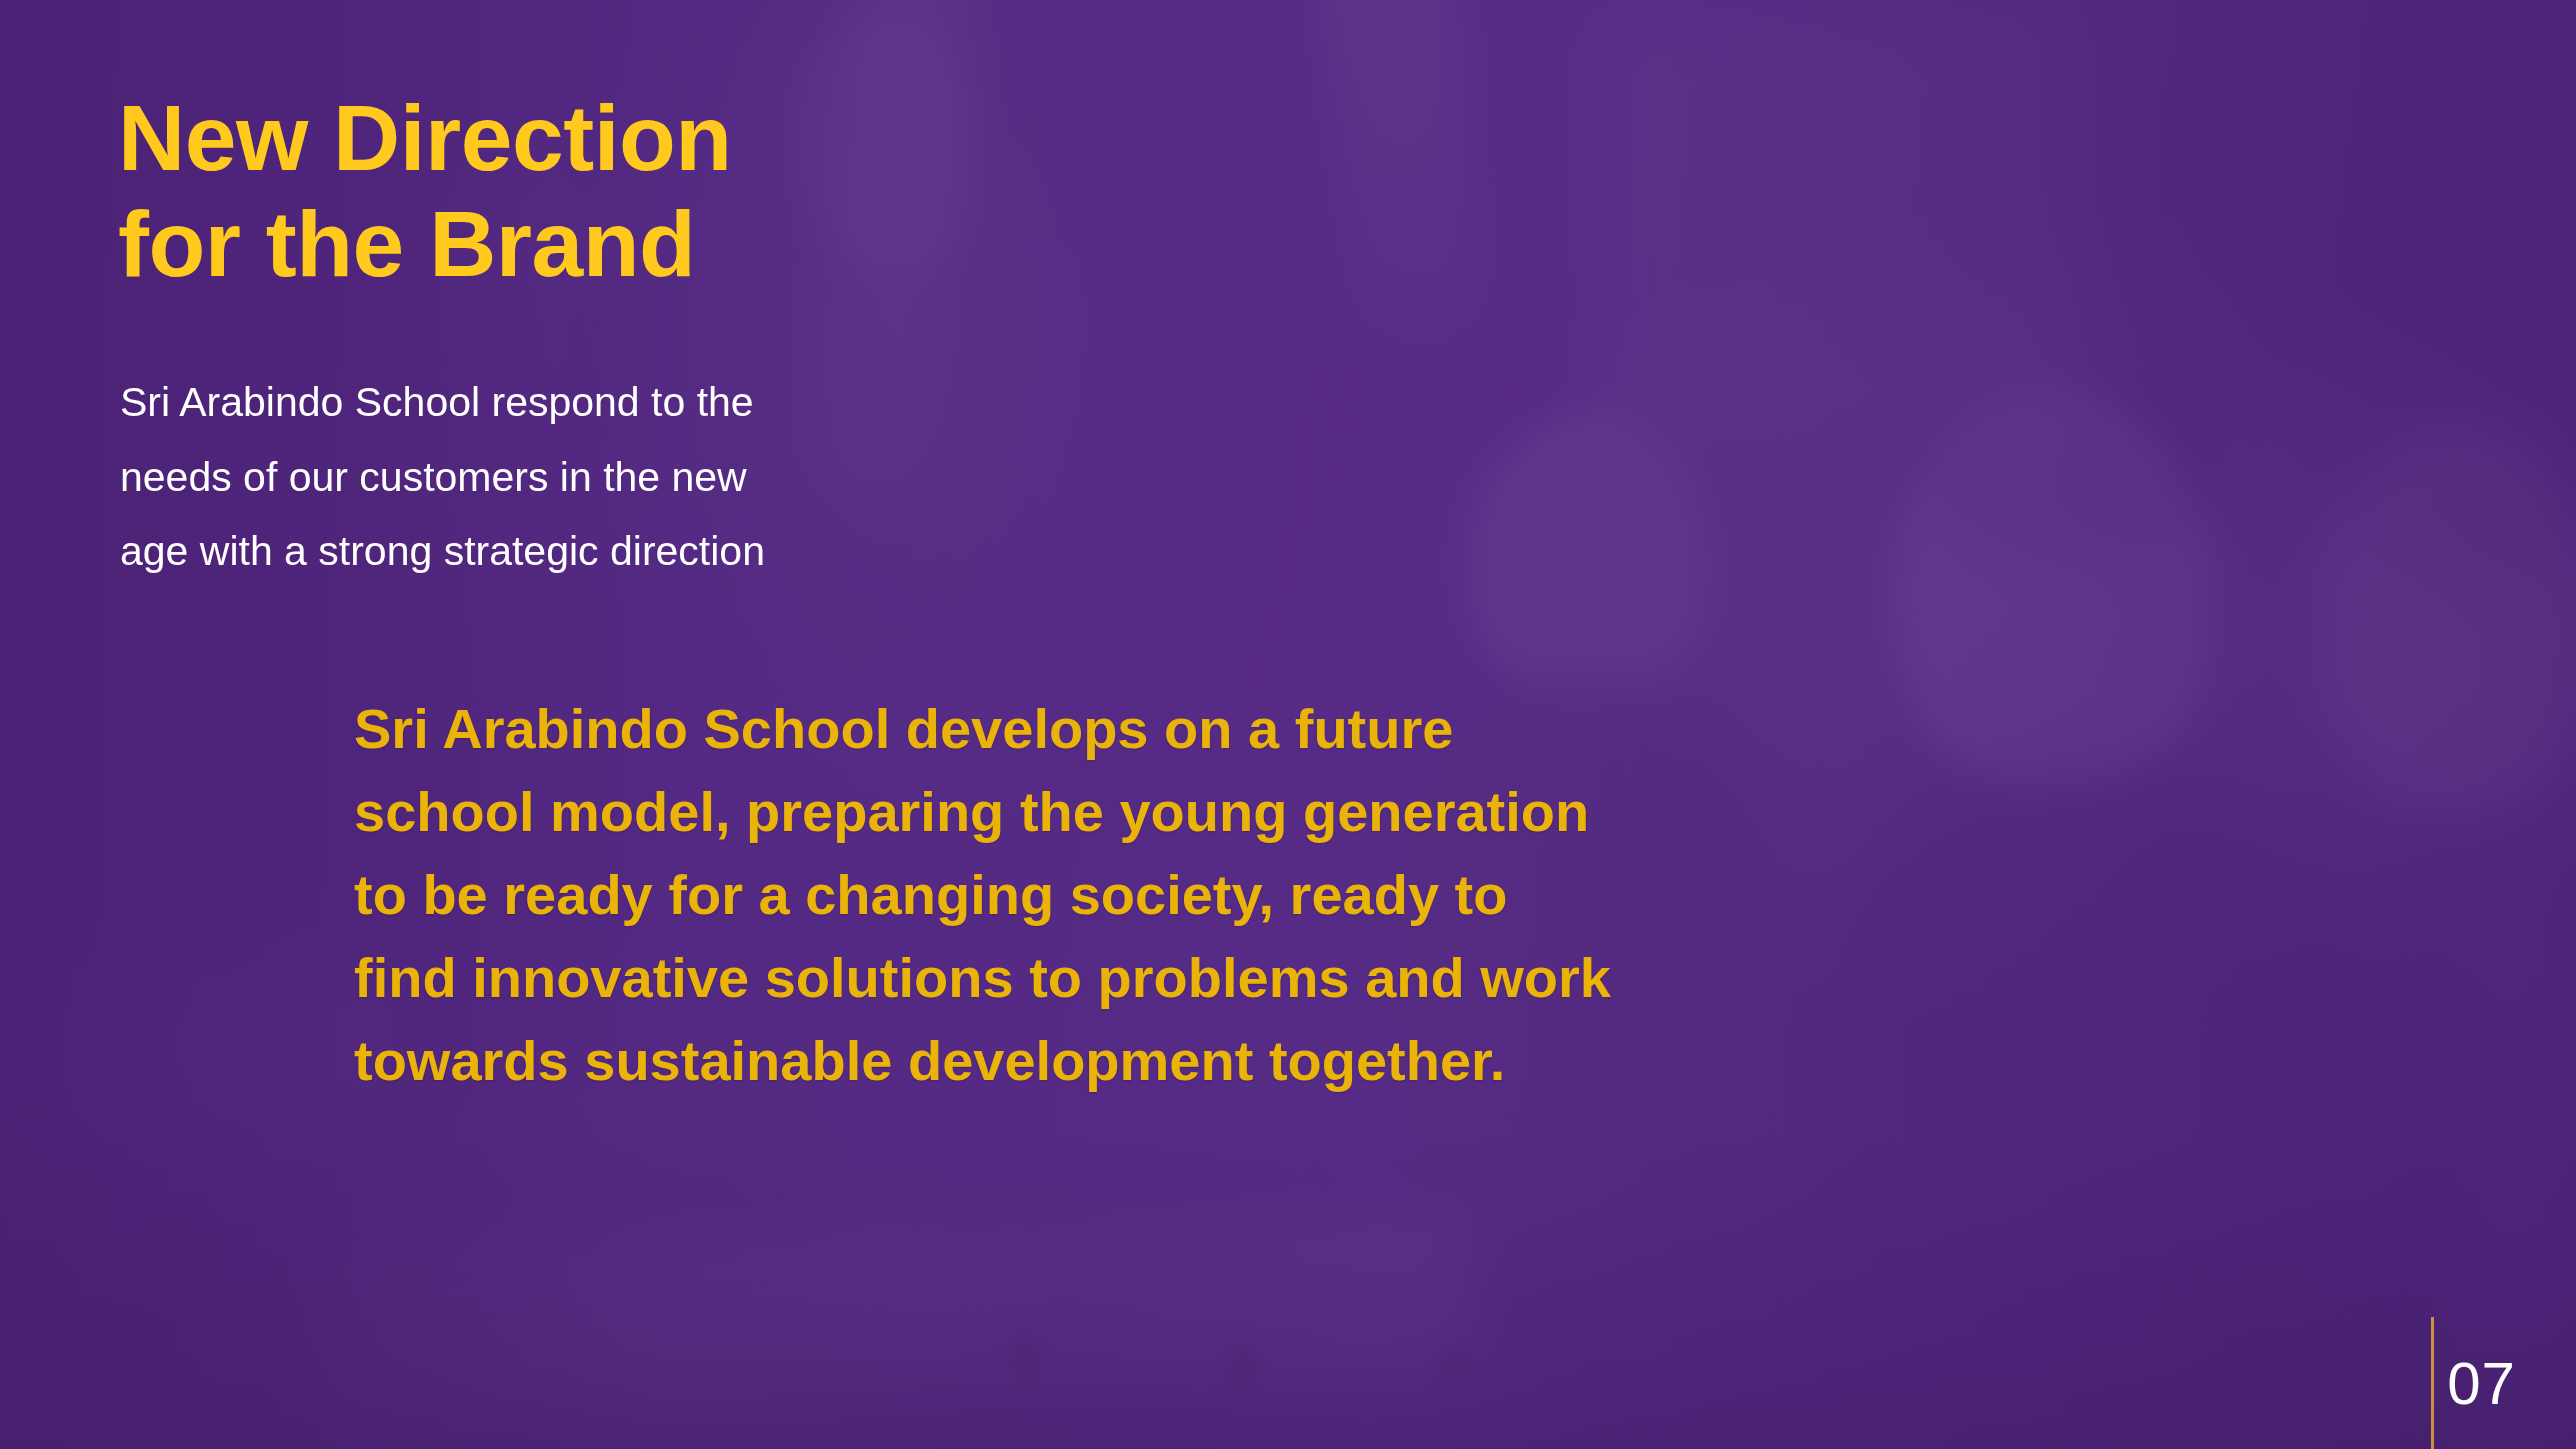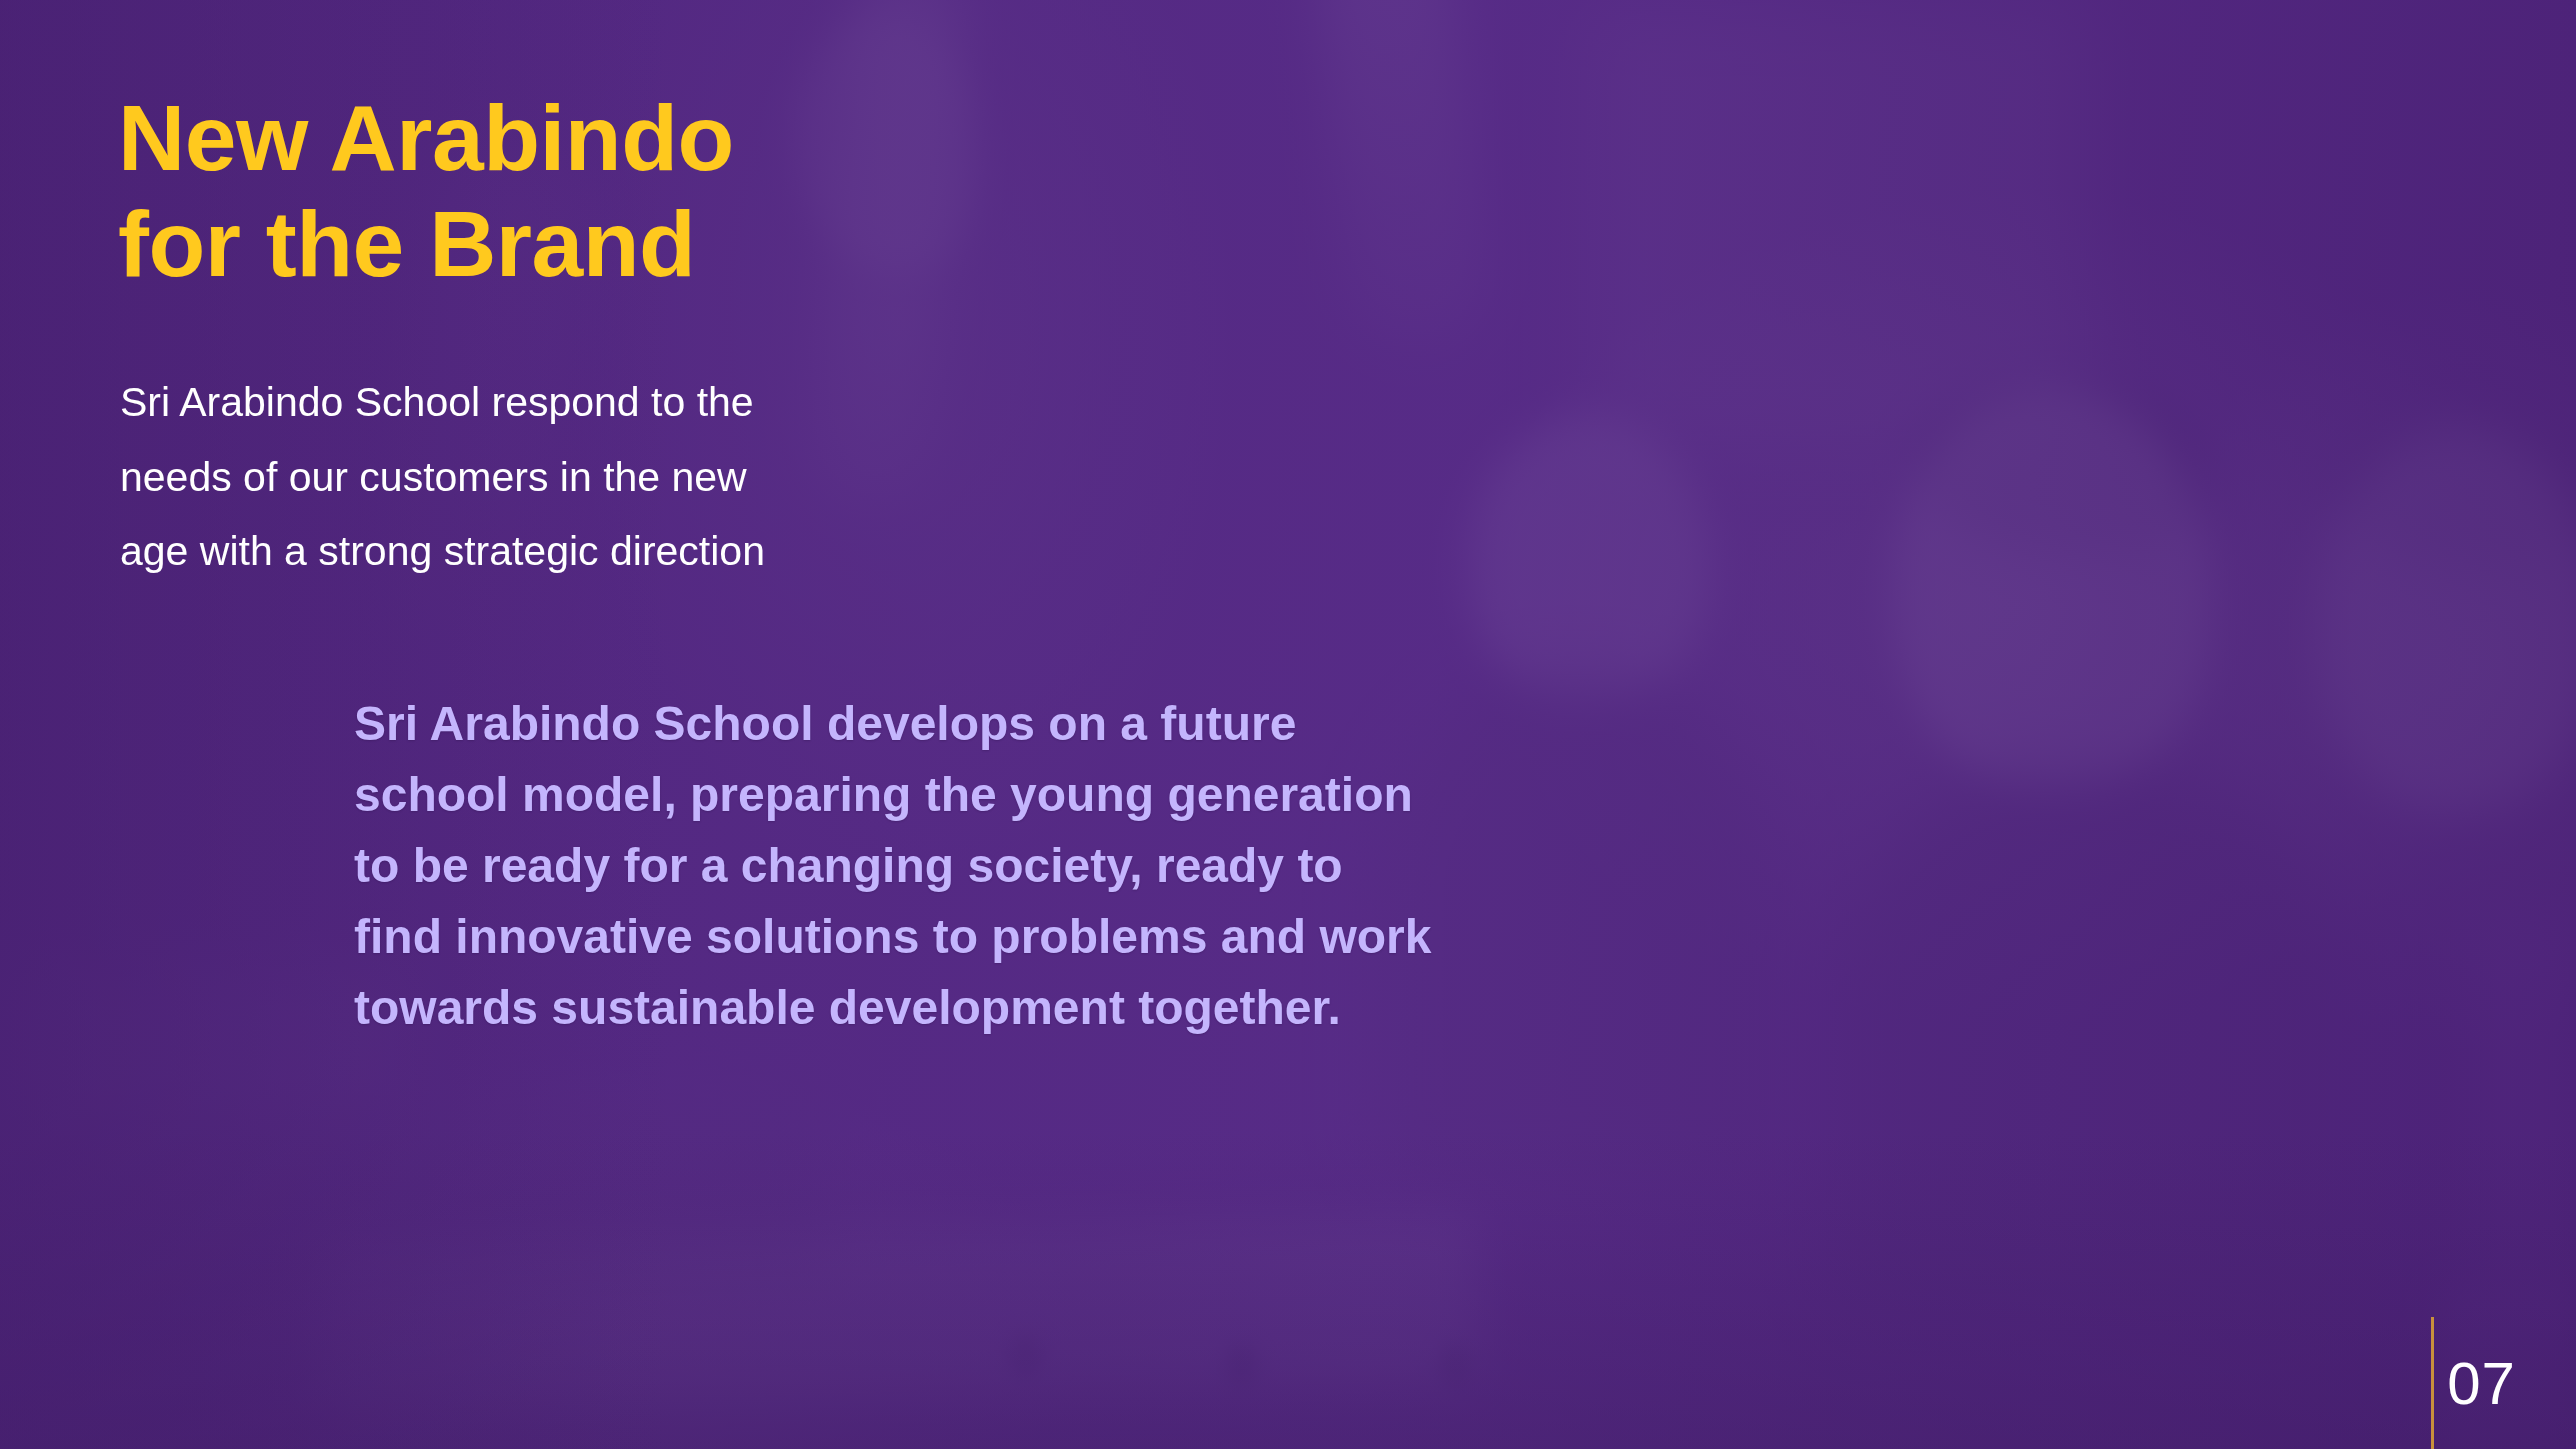--- a/index.html
+++ b/index.html
@@ -200,22 +200,22 @@
     line-height: 1.82;
     white-space: pre-line;
     margin: 0;
   }
 
   .bodytext {
     position: absolute;
     left: 354px;
     top: 688px;
     width: 1932px;
-    color: #c4b5fd;
-    font-size: 48px;
+    color: #eab308;
+    font-size: 56px;
     font-weight: 700;
     line-height: 1.48;
     white-space: pre-line;
     margin: 0;
     text-shadow: 0 1px 1.9px rgba(40,14,70,0.28);
   }
 
   .page-marker {
     position: absolute;
     right: 60px;
@@ -265,21 +265,21 @@
     <div class="shape dot-b"></div>
     <div class="shape dot-c"></div>
     <div class="shape panel-r2"></div>
     <div class="shape panel-r"></div>
     <div class="bg-tint"></div>
     <div class="bg-vignette"></div>
   </div>
 
   <div class="content">
 
-    <h1 class="headline">New Arabindo
+    <h1 class="headline">New Direction
 for the Brand</h1>
 
     <p class="subtitle">Sri Arabindo School respond to the
 needs of our customers in the new
 age with a strong strategic direction</p>
 
     <p class="bodytext">Sri Arabindo School develops on a future
 school model, preparing the young generation
 to be ready for a changing society, ready to
 find innovative solutions to problems and work

